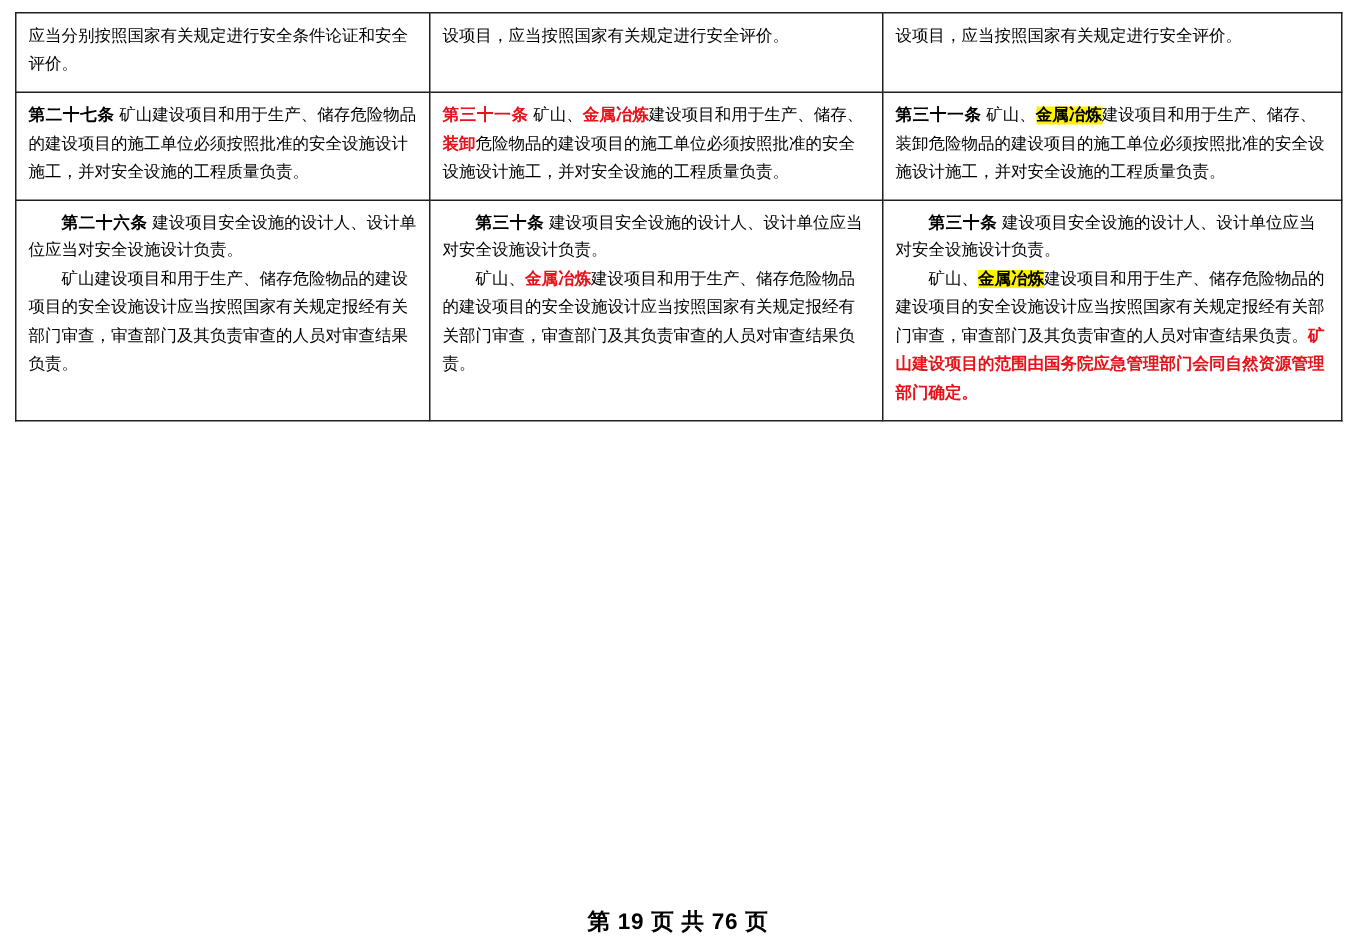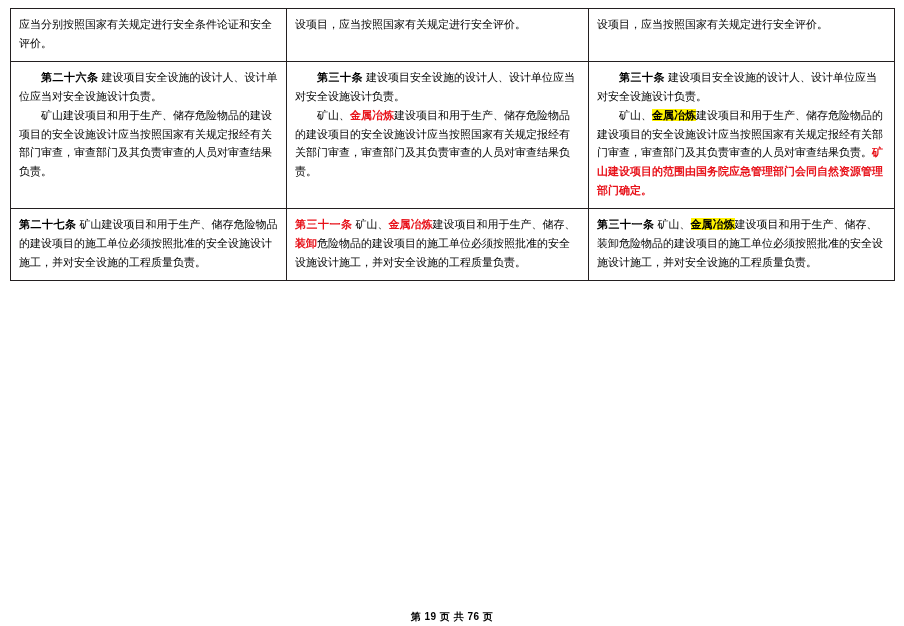--- a/index.html
+++ b/index.html
@@ -70,21 +70,21 @@
   .hl {
     background: #fff200;
     font-weight: bold;
   }
   .footer {
     position: absolute;
     left: 0;
     right: 0;
     bottom: 10px;
     text-align: center;
-    font-size: 10px;
+    font-size: 15px;
     font-weight: bold;
     font-family: "Liberation Sans", sans-serif;
     letter-spacing: 0.5px;
   }
 </style>
 </head>
 <body>
 
 <div class="page">
 
@@ -101,41 +101,41 @@
           </td>
         <td>
             <p><span>设项目，应当按照国家有关规定进行安全评价。</span></p>
           </td>
         <td>
             <p><span>设项目，应当按照国家有关规定进行安全评价。</span></p>
           </td>
       </tr>
       <tr>
         <td>
+            <p><span class="art">第二十七条</span><span> 矿山建设项目和用于生产、储存危险物品的建设项目的施工单位必须按照批准的安全设施设计施工，并对安全设施的工程质量负责。</span></p>
+          </td>
+        <td>
+            <p><span class="art-red">第三十一条</span><span> 矿山、</span><span class="red-b">金属冶炼</span><span>建设项目和用于生产、储存、</span><span class="red-b">装卸</span><span>危险物品的建设项目的施工单位必须按照批准的安全设施设计施工，并对安全设施的工程质量负责。</span></p>
+          </td>
+        <td>
+            <p><span class="art">第三十一条</span><span> 矿山、</span><span class="hl">金属冶炼</span><span>建设项目和用于生产、储存、装卸危险物品的建设项目的施工单位必须按照批准的安全设施设计施工，并对安全设施的工程质量负责。</span></p>
+          </td>
+      </tr>
+      <tr>
+        <td>
             <p class="indent"><span class="art">第二十六条</span><span> 建设项目安全设施的设计人、设计单位应当对安全设施设计负责。</span></p>
             <p class="indent"><span>矿山建设项目和用于生产、储存危险物品的建设项目的安全设施设计应当按照国家有关规定报经有关部门审查，审查部门及其负责审查的人员对审查结果负责。</span></p>
           </td>
         <td>
             <p class="indent"><span class="art">第三十条</span><span> 建设项目安全设施的设计人、设计单位应当对安全设施设计负责。</span></p>
             <p class="indent"><span>矿山、</span><span class="red-b">金属冶炼</span><span>建设项目和用于生产、储存危险物品的建设项目的安全设施设计应当按照国家有关规定报经有关部门审查，审查部门及其负责审查的人员对审查结果负责。</span></p>
           </td>
         <td>
             <p class="indent"><span class="art">第三十条</span><span> 建设项目安全设施的设计人、设计单位应当对安全设施设计负责。</span></p>
             <p class="indent"><span>矿山、</span><span class="hl">金属冶炼</span><span>建设项目和用于生产、储存危险物品的建设项目的安全设施设计应当按照国家有关规定报经有关部门审查，审查部门及其负责审查的人员对审查结果负责。</span><span class="red-b">矿山建设项目的范围由国务院应急管理部门会同自然资源管理部门确定。</span></p>
           </td>
       </tr>
-      <tr>
-        <td>
-            <p><span class="art">第二十七条</span><span> 矿山建设项目和用于生产、储存危险物品的建设项目的施工单位必须按照批准的安全设施设计施工，并对安全设施的工程质量负责。</span></p>
-          </td>
-        <td>
-            <p><span class="art-red">第三十一条</span><span> 矿山、</span><span class="red-b">金属冶炼</span><span>建设项目和用于生产、储存、</span><span class="red-b">装卸</span><span>危险物品的建设项目的施工单位必须按照批准的安全设施设计施工，并对安全设施的工程质量负责。</span></p>
-          </td>
-        <td>
-            <p><span class="art">第三十一条</span><span> 矿山、</span><span class="hl">金属冶炼</span><span>建设项目和用于生产、储存、装卸危险物品的建设项目的施工单位必须按照批准的安全设施设计施工，并对安全设施的工程质量负责。</span></p>
-          </td>
-      </tr>
     </tbody>
   </table>
 
   <div class="footer">第 19 页 共 76 页</div>
 
 </div>
 
 </body></html>

